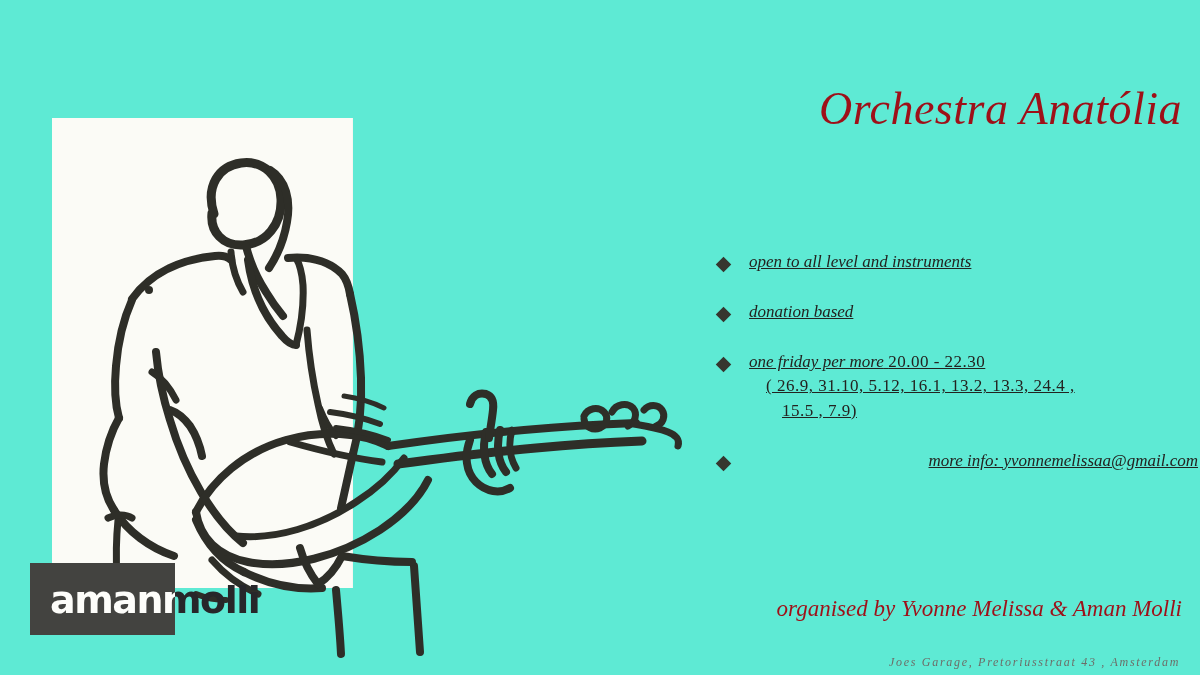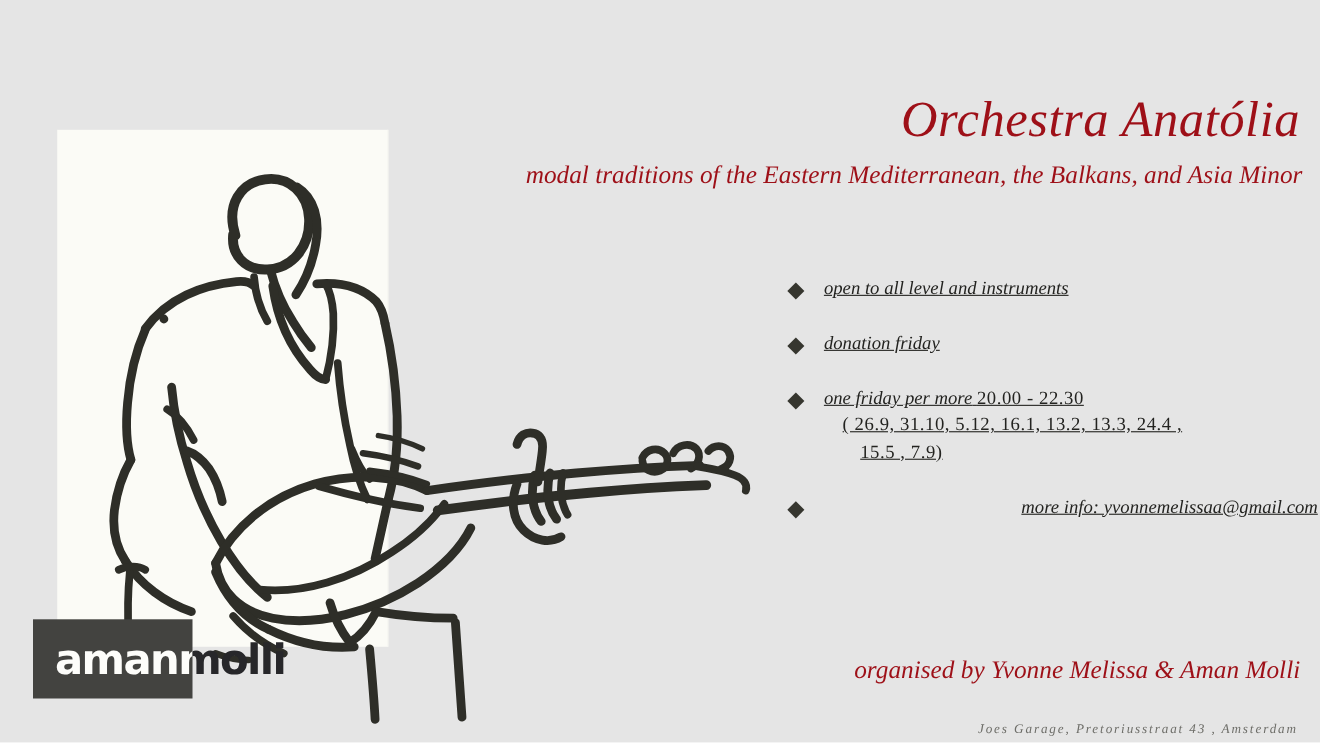--- a/index.html
+++ b/index.html
@@ -5,21 +5,21 @@
   html, body {
     margin: 0;
     padding: 0;
     background: #ffffff;
   }
   #poster {
     position: relative;
     width: 1200px;
     height: 675px;
     overflow: hidden;
-    background: #e5e5e5;
+    background: #5eead4;
     font-family: "Liberation Serif", "DejaVu Serif", serif;
   }
 
   
   .paper-panel {
     position: absolute;
     left: 52px;
     top: 118px;
     width: 300px;
     height: 470px;
@@ -263,32 +263,31 @@
       <g clip-path="url(#clipOutside)">
         <use href="#wordpath" fill="#27272a"></use>
       </g>
     </svg>
   </div>
 
   <div class="content">
 
     <div class="title">Orchestra Anatólia</div>
 
-    <div class="subtitle">modal traditions of the Eastern Mediterranean, the Balkans, and Asia Minor</div>
 
     <div class="bullets">
 
       <div class="bullet-row">
         <span class="diamond"></span>
         <span class="bullet-text">open to all level and instruments</span>
       </div>
 
       <div class="bullet-row">
         <span class="diamond"></span>
-        <span class="bullet-text">donation friday</span>
+        <span class="bullet-text">donation based</span>
       </div>
 
       <div class="bullet-row">
         <span class="diamond"></span>
         <span class="bullet-text">
           <span>one friday per more</span>
           <span class="plain">20.00 - 22.30</span>
           <span class="plain dates-line">( 26.9, 31.10, 5.12, 16.1, 13.2, 13.3, 24.4 ,</span>
           <span class="plain dates-line second">15.5 , 7.9)</span>
         </span>

